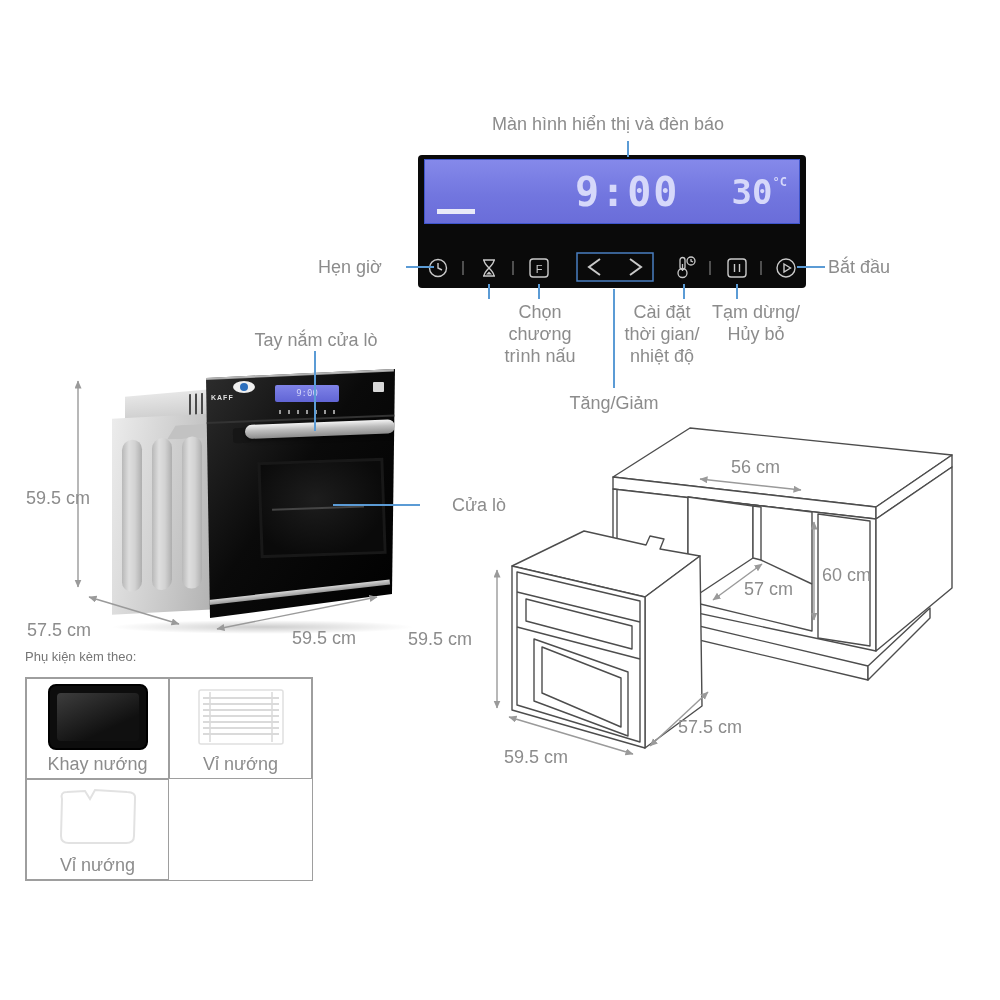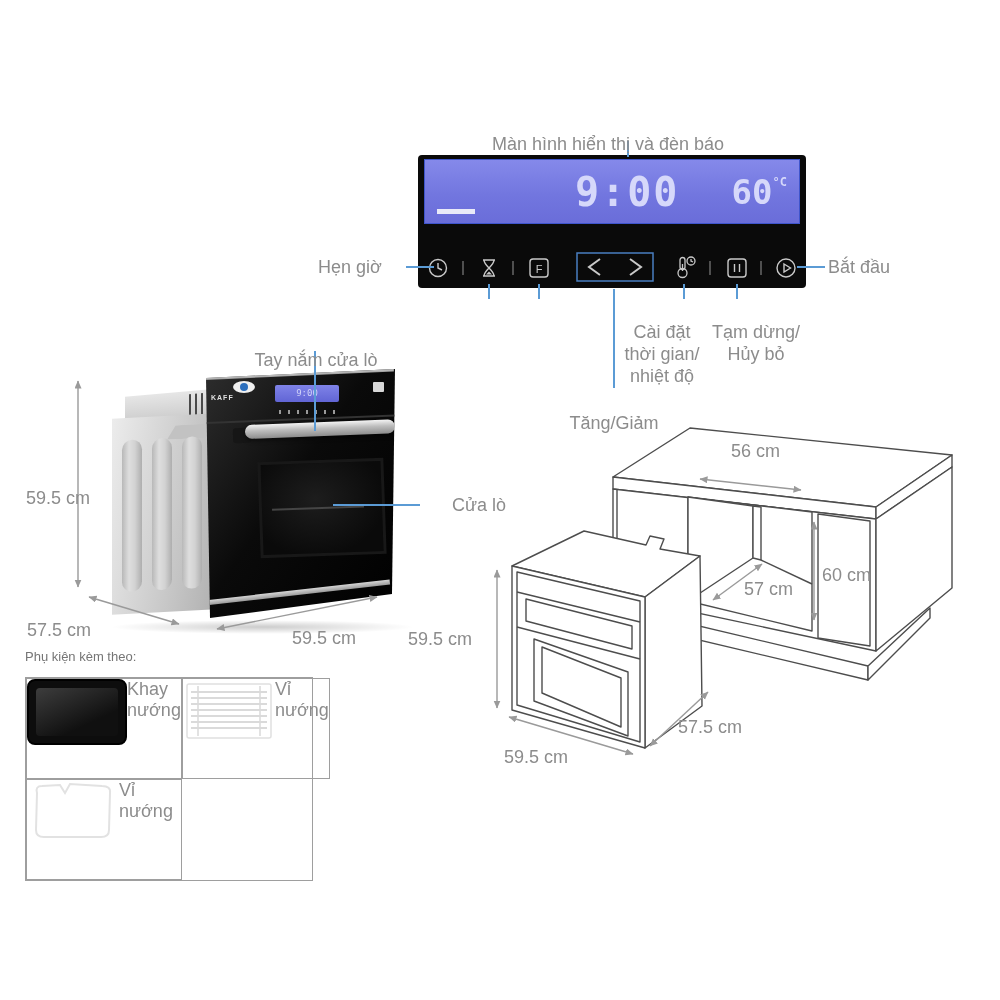--- a/index.html
+++ b/index.html
@@ -1,21 +1,21 @@
 <!DOCTYPE html>
 <html><head>
 <meta charset="utf-8">
 <style>
   html,body{margin:0;padding:0;background:#fff;width:1000px;height:1000px;overflow:hidden;
     font-family:"Liberation Sans", sans-serif;}
   #stage{position:relative;width:1000px;height:1000px;background:#fff;}
   .abs{position:absolute;}
   
   .lbl{position:absolute;font-size:18px;color:#8c8c8c;white-space:pre-line;line-height:22px;z-index:6;}
-  .ctr{text-align:center;margin-top:20px;}
+  .ctr{text-align:center;}
   .rgt{}
   
   #panel{position:absolute;left:418px;top:155px;width:388px;height:133px;background:#0a0a0a;
     border-radius:4px;z-index:2;}
   #lcd{position:absolute;left:6px;top:4px;width:374px;height:63px;
     background:linear-gradient(180deg,#8589ea 0%,#7276df 55%,#6a6dd9 100%);
     border:1px solid #3f55cc;}
   #lcd-time{position:absolute;left:150px;top:9px;font-family:"DejaVu Sans Mono",monospace;
     font-weight:bold;font-size:40px;color:#d6d8fa;letter-spacing:2px;}
   #lcd-temp{position:absolute;right:12px;top:12px;font-family:"DejaVu Sans Mono",monospace;
@@ -62,40 +62,40 @@
     border:3px solid #181818;transform:rotate(-2deg);}
   .rack-line{position:absolute;left:10px;top:44px;width:92px;height:2px;background:#454545;}
   .trim-bottom{position:absolute;left:6px;top:232px;width:182px;height:5px;
     background:linear-gradient(#d6d6d6,#9b9b9b);transform:rotate(-6.5deg);transform-origin:left center;}
   #oven-shadow{position:absolute;left:15px;top:252px;width:305px;height:14px;
     background:radial-gradient(ellipse at center,rgba(0,0,0,.2),rgba(0,0,0,0) 70%);}
   
   #acc-title{position:absolute;left:25px;top:649px;font-size:13px;color:#757575;z-index:2;}
   #acc-grid{position:absolute;left:25px;top:677px;width:286px;height:202px;display:grid;
     grid-template-columns:1fr 1fr;grid-template-rows:1fr 1fr;border:1px solid #9e9e9e;z-index:2;background:#fff;}
-  .acc-cell{border:0.5px solid #9e9e9e;display:flex;flex-direction:row;align-items:flex-start;
-    justify-content:flex-end;padding-bottom:12px;position:relative;}
+  .acc-cell{border:0.5px solid #9e9e9e;display:flex;flex-direction:column;align-items:center;
+    justify-content:flex-end;padding-bottom:3px;position:relative;}
   .acc-img{flex:1;display:flex;align-items:center;justify-content:center;width:100%;}
   .acc-label{font-size:18px;color:#8c8c8c;}
   #img-tray{width:96px;height:62px;background:#0d0d0d;border-radius:8px;border:2px solid #000;position:relative;}
   #img-tray .inner{position:absolute;left:7px;top:7px;right:7px;bottom:7px;border-radius:4px;
     background:linear-gradient(155deg,#3d3d3d,#101010 70%);}
   
   #overlay{position:absolute;left:0;top:0;z-index:4;pointer-events:none;}
 </style>
 </head>
 <body>
 
 <div id="stage">
 
   <div id="panel">
     <div id="lcd">
       <div id="lcd-time">9:00</div>
       <div id="lcd-temp">
-        <span>60</span><span class="unit">°C</span>
+        <span>30</span><span class="unit">°C</span>
       </div>
       <div id="lcd-dash"></div>
     </div>
 
     <svg class="pic" style="left:9px" width="22" height="22">
       <g stroke="#c9c9c9" stroke-width="1.4" fill="none">
         <circle cx="11" cy="11" r="8.5"></circle>
           <path d="M11,6 L11,11 L15,13"></path>
       </g>
     </svg>
@@ -272,32 +272,35 @@
       <line x1="684" y1="284" x2="684" y2="299"></line>
       <line x1="737" y1="284" x2="737" y2="299"></line>
       <line x1="315" y1="351" x2="315" y2="431"></line>
       <line x1="333" y1="505" x2="420" y2="505"></line>
     </g>
   </svg>
 
   <div class="lbl ctr" style="left:438px;top:113px;width:340px">Màn hình hiển thị và đèn báo</div>
   <div class="lbl rgt" style="left:318px;top:256px;width:86px">Hẹn giờ</div>
   <div class="lbl" style="left:828px;top:256px">Bắt đầu</div>
+  <div class="lbl ctr" style="left:494px;top:301px;width:92px">Chọn
+chương
+trình nấu</div>
   <div class="lbl ctr" style="left:611px;top:301px;width:102px">Cài đặt
 thời gian/
 nhiệt độ</div>
   <div class="lbl ctr" style="left:699px;top:301px;width:114px">Tạm dừng/
 Hủy bỏ</div>
   <div class="lbl ctr" style="left:562px;top:392px;width:104px">Tăng/Giảm</div>
   <div class="lbl ctr" style="left:240px;top:329px;width:152px">Tay nắm cửa lò</div>
   <div class="lbl" style="left:452px;top:494px">Cửa lò</div>
 
   <div class="lbl" style="left:26px;top:487px">59.5 cm</div>
   <div class="lbl" style="left:27px;top:619px">57.5 cm</div>
   <div class="lbl" style="left:292px;top:627px">59.5 cm</div>
-  <div class="lbl" style="left:731px;top:440px">56 cm</div>
+  <div class="lbl" style="left:731px;top:456px">56 cm</div>
   <div class="lbl" style="left:744px;top:578px">57 cm</div>
   <div class="lbl" style="left:822px;top:564px">60 cm</div>
   <div class="lbl" style="left:408px;top:628px">59.5 cm</div>
   <div class="lbl" style="left:504px;top:746px">59.5 cm</div>
   <div class="lbl" style="left:678px;top:716px">57.5 cm</div>
 
 </div>
 
 </body></html>

